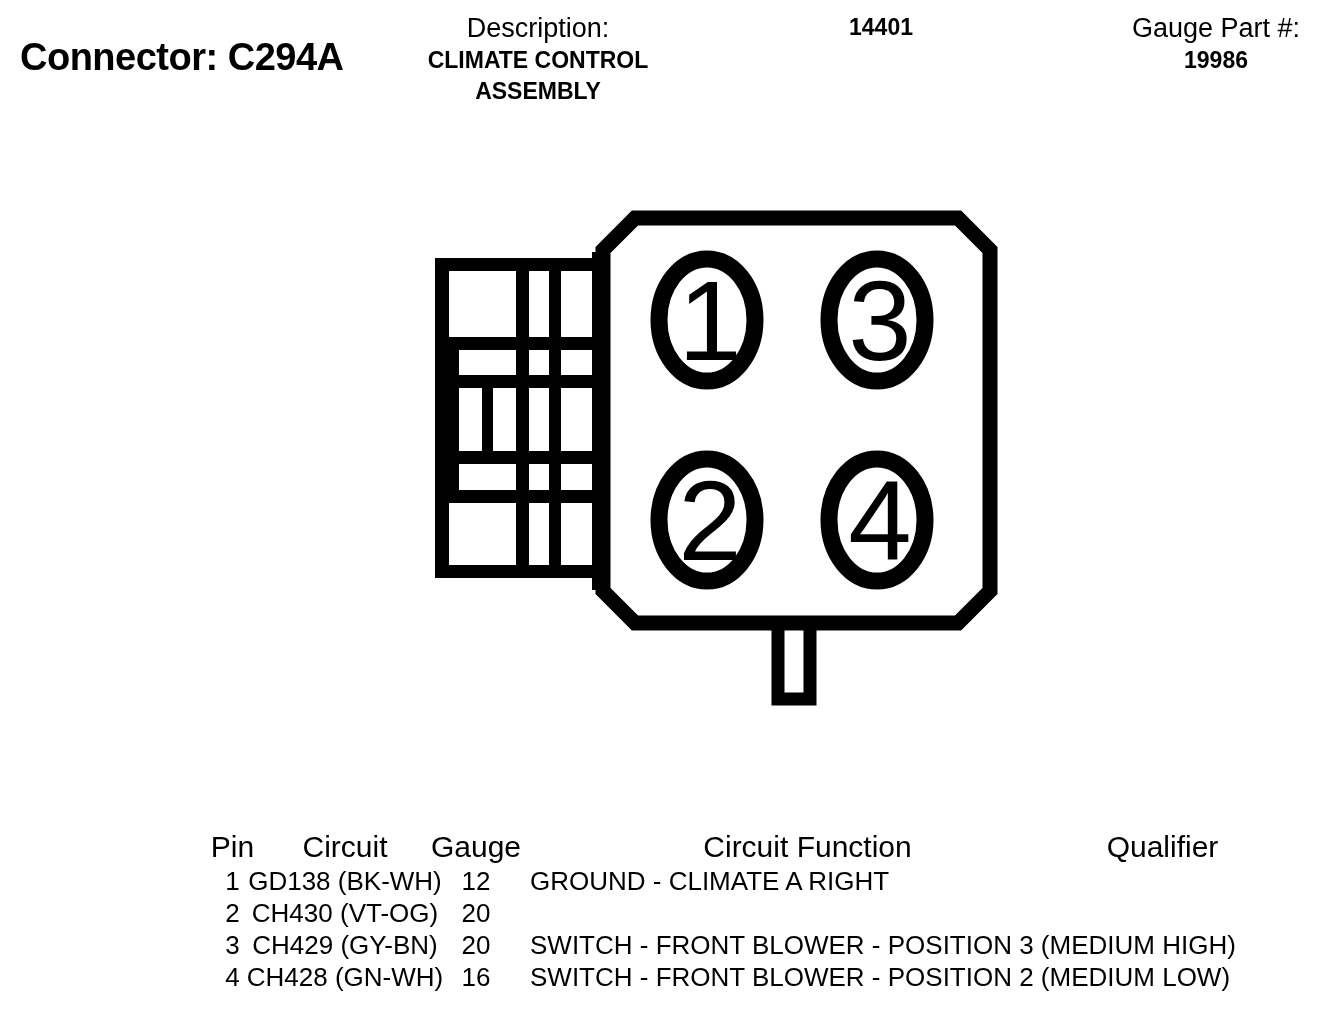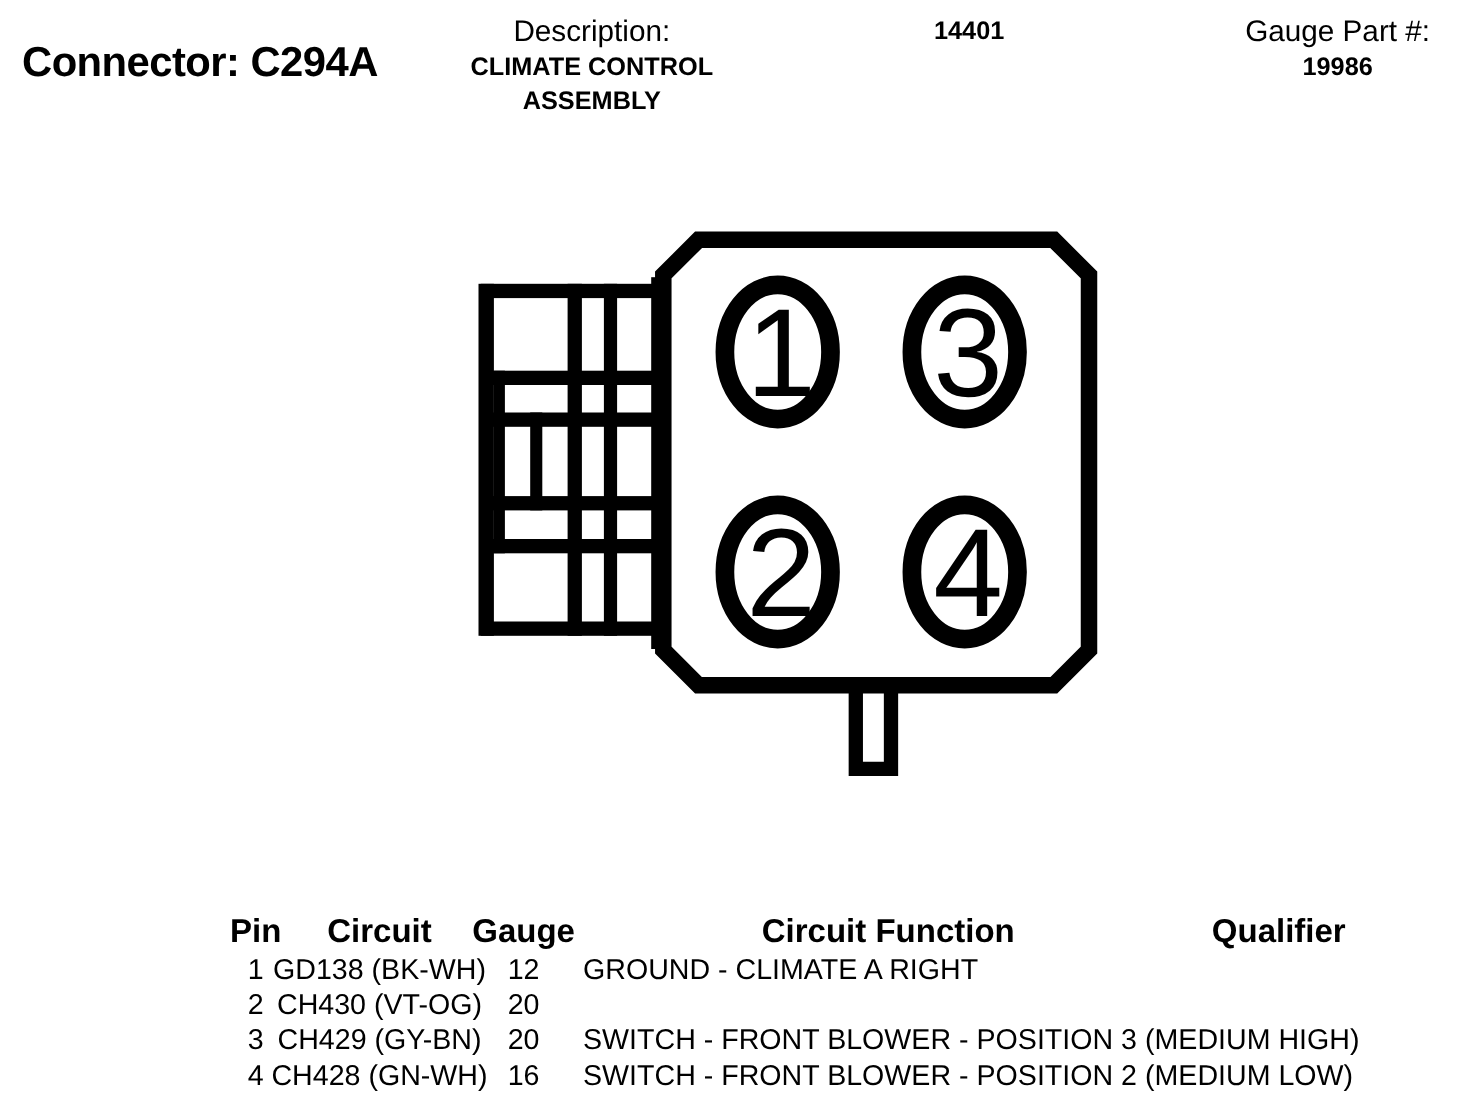--- a/index.html
+++ b/index.html
@@ -22,21 +22,21 @@
   #basepart-block{left:1091px;top:12px;width:250px;}
   
   #connector-svg{left:430px;top:195px;}
   .pin-digit{
     font-family:"Liberation Sans",sans-serif;
     font-size:114px;font-weight:normal;fill:#000;
     text-anchor:middle;
   }
   
   .trow{position:absolute;left:0;width:1344px;height:34px;font-size:26px;}
-  .trow.thead{font-weight:bold;font-size:30px;}
+  .trow.thead{font-weight:normal;font-size:30px;}
   .cell{position:absolute;white-space:nowrap;top:0;}
   .c-pin{left:200px;width:65px;text-align:center;}
   .c-circuit{left:235px;width:220px;text-align:center;}
   .c-gauge{left:421px;width:110px;text-align:center;}
   .c-func{left:530px;width:555px;text-align:left;}
   .c-qual{left:1055px;width:215px;text-align:center;}
   .thead .c-func{text-align:center;}
   #row-h{top:830px;}
   #row-0{top:866px;}
   #row-1{top:898px;}

